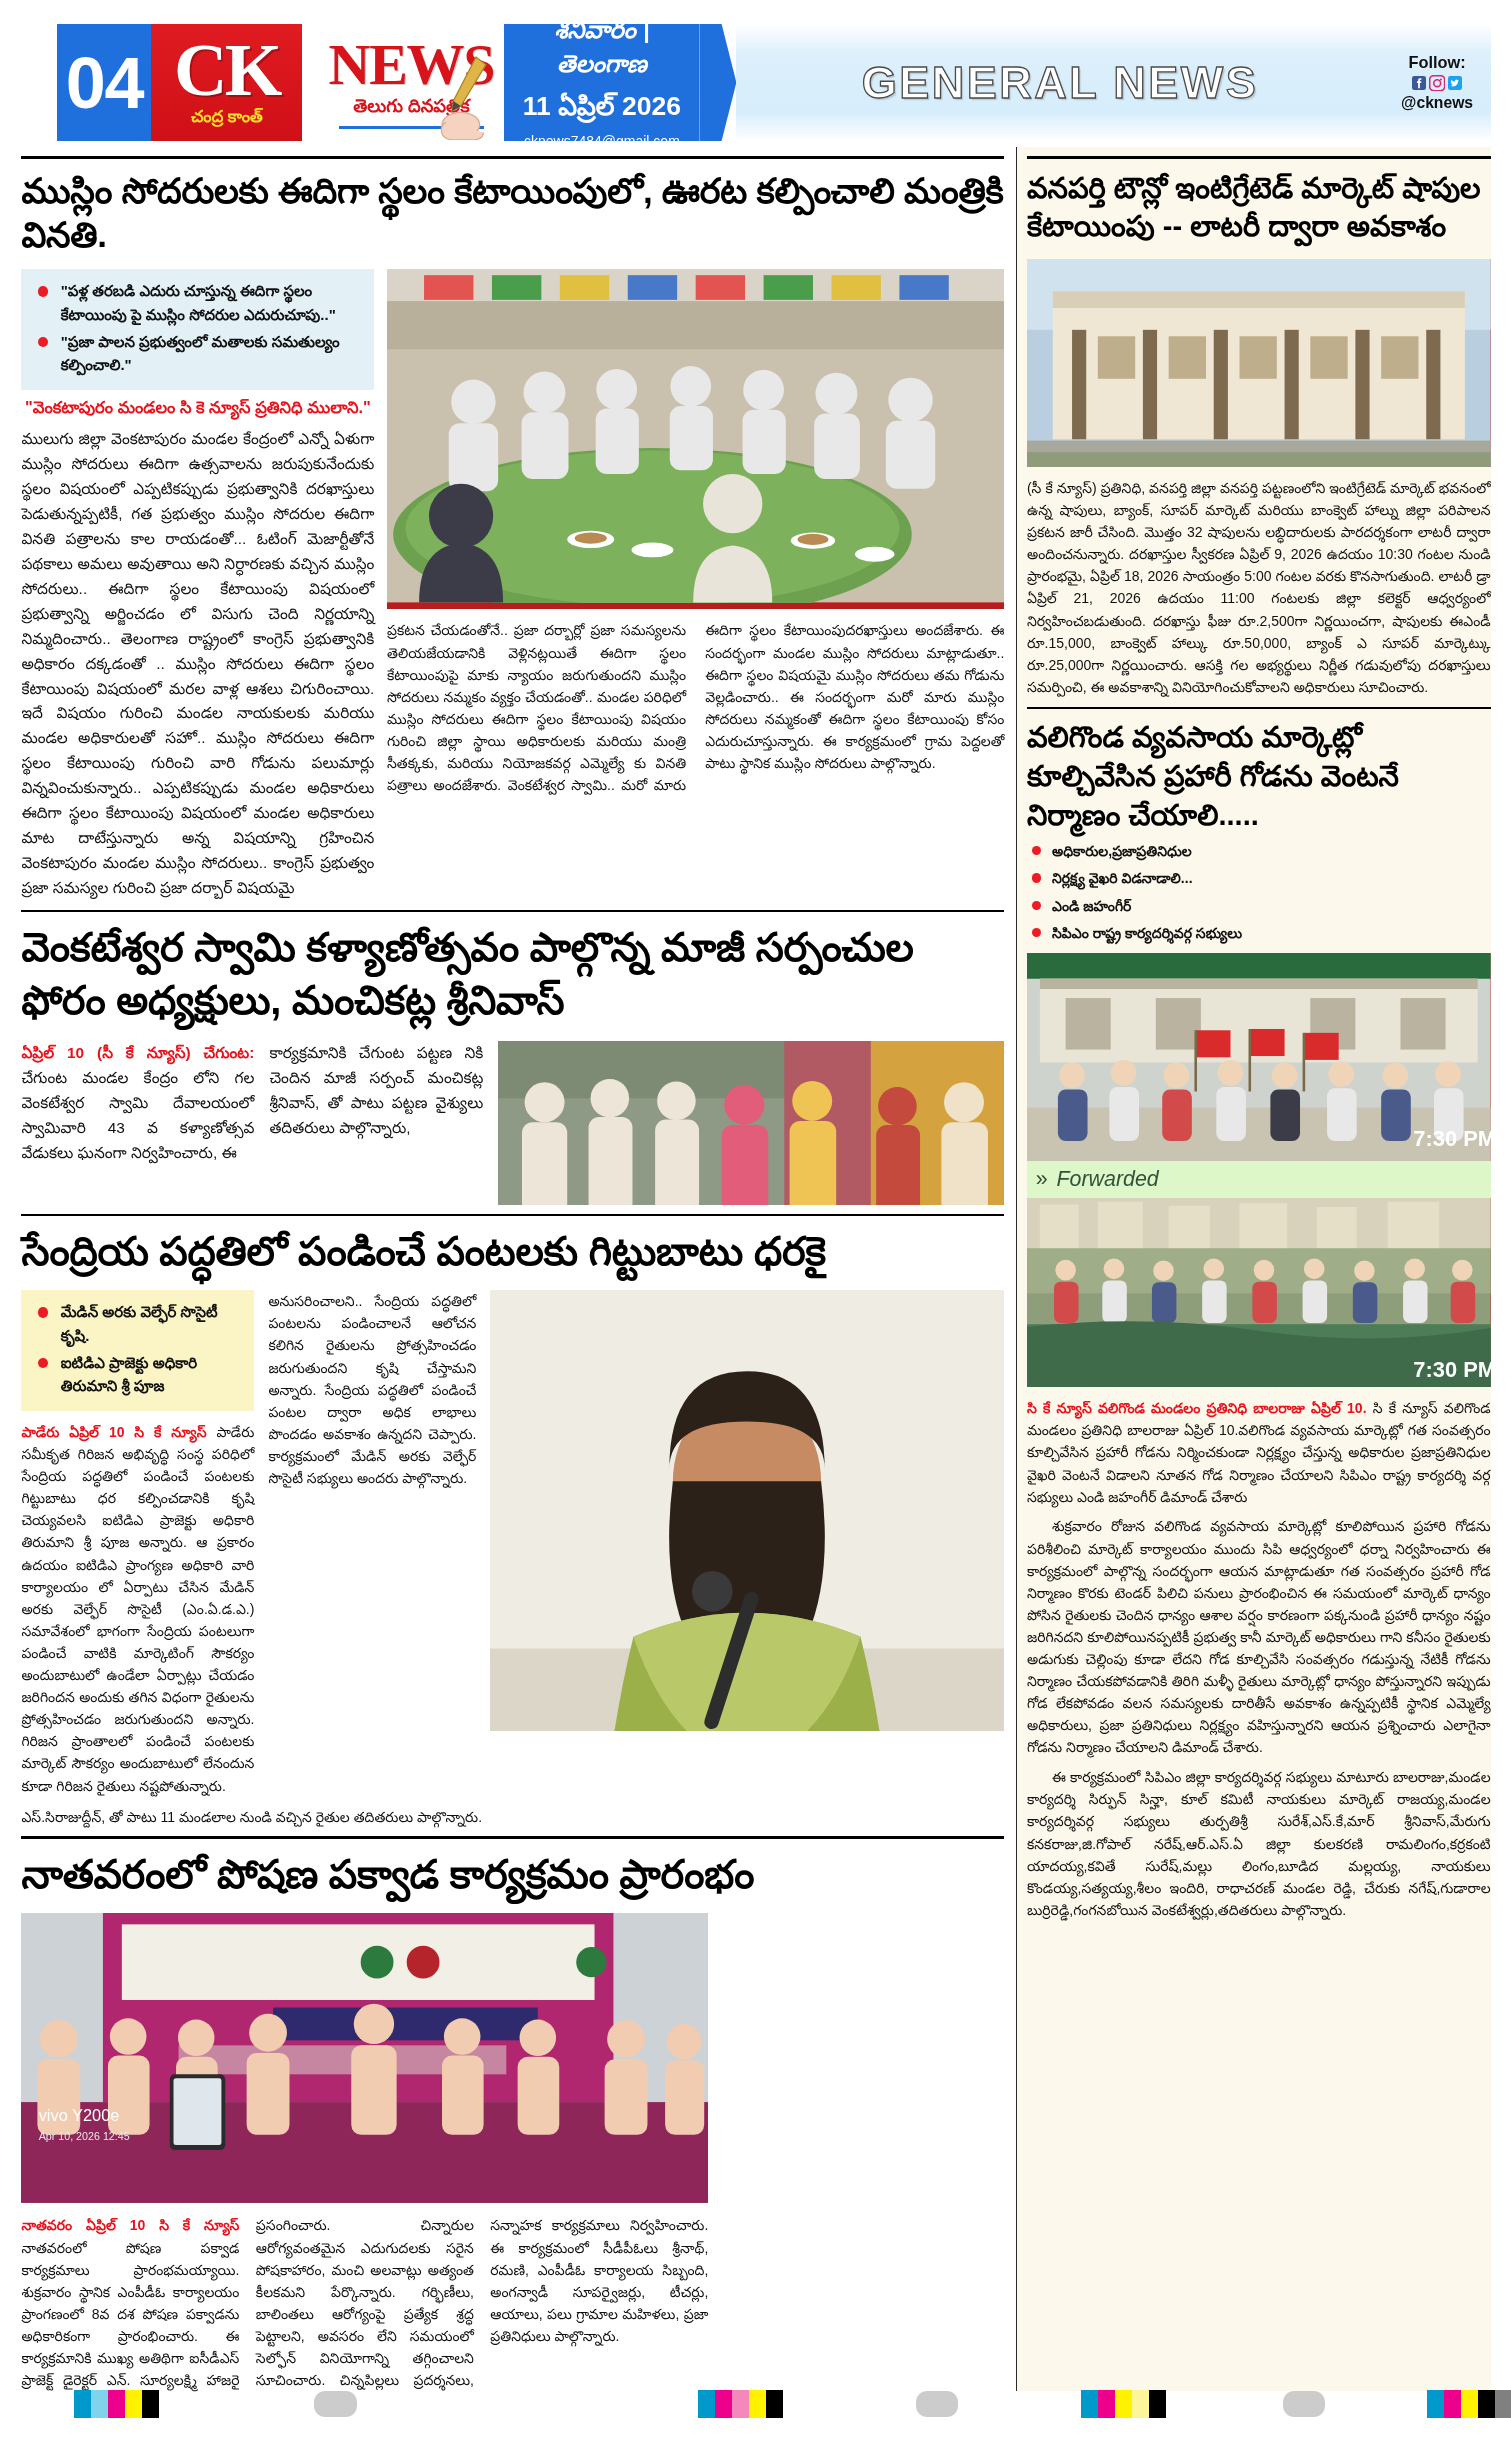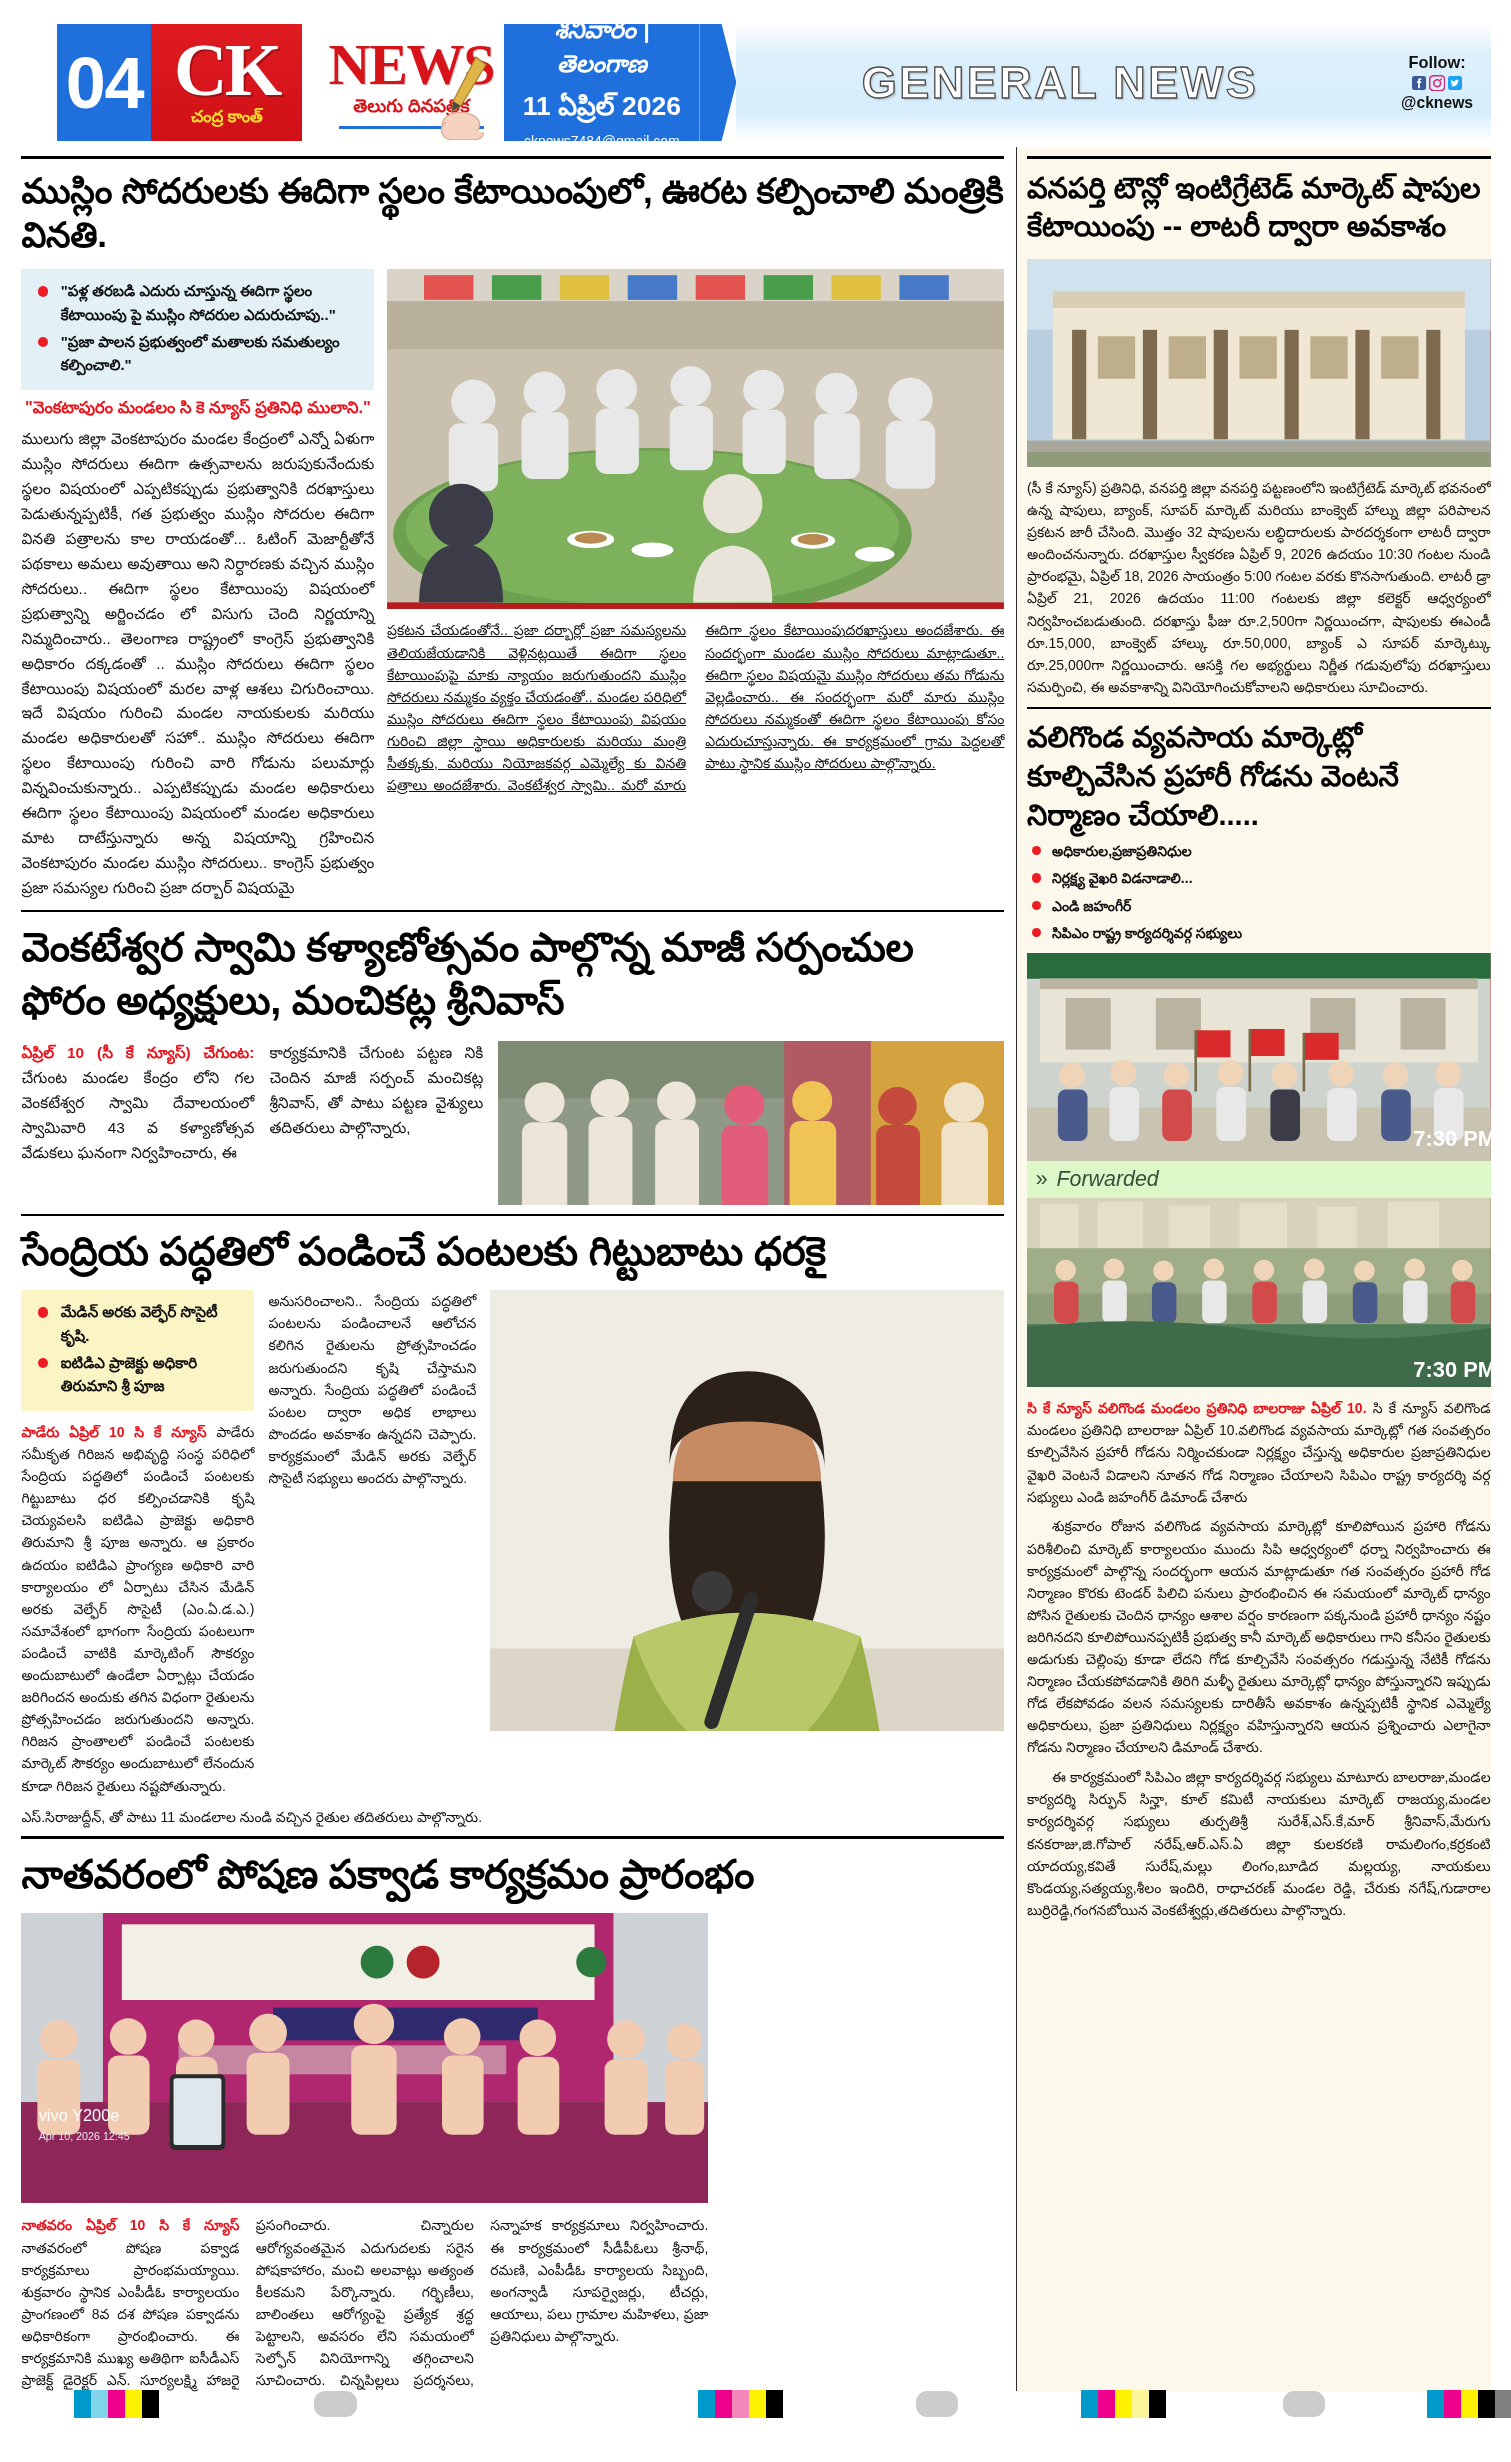--- a/index.html
+++ b/index.html
@@ -431,21 +431,21 @@
                   <ellipse cx="430" cy="455" rx="34" ry="12"></ellipse>
                   <ellipse cx="690" cy="440" rx="36" ry="13"></ellipse>
                   <ellipse cx="790" cy="462" rx="32" ry="12"></ellipse>
                 </g>
                 <g fill="#b98a52">
                   <ellipse cx="330" cy="436" rx="26" ry="9"></ellipse>
                   <ellipse cx="690" cy="438" rx="25" ry="9"></ellipse>
                 </g>
               </svg>
             </div>
-            <div class="bodytext sm cols2" style="margin-top:10px;text-decoration:underline;">
+            <div class="bodytext sm cols2" style="margin-top:10px;">
               <span>ప్రకటన చేయడంతోనే.. ప్రజా దర్బార్లో ప్రజా సమస్యలను తెలియజేయడానికి వెళ్లినట్లయితే ఈదిగా స్థలం కేటాయింపుపై మాకు న్యాయం జరుగుతుందని ముస్లిం సోదరులు నమ్మకం వ్యక్తం చేయడంతో.. మండల పరిధిలో ముస్లిం సోదరులు ఈదిగా స్థలం కేటాయింపు విషయం గురించి జిల్లా స్థాయి అధికారులకు మరియు మంత్రి సీతక్కకు, మరియు నియోజకవర్గ ఎమ్మెల్యే కు వినతి పత్రాలు అందజేశారు.</span>
               <span> </span>
               <span>వెంకటేశ్వర స్వామి.. మరో మారు ఈదిగా స్థలం కేటాయింపుదరఖాస్తులు అందజేశారు. ఈ సందర్భంగా మండల ముస్లిం సోదరులు మాట్లాడుతూ.. ఈదిగా స్థలం విషయమై ముస్లిం సోదరులు తమ గోడును వెల్లడించారు.. ఈ సందర్భంగా మరో మారు ముస్లిం సోదరులు నమ్మకంతో ఈదిగా స్థలం కేటాయింపు కోసం ఎదురుచూస్తున్నారు. ఈ కార్యక్రమంలో గ్రామ పెద్దలతో పాటు స్థానిక ముస్లిం సోదరులు పాల్గొన్నారు.</span>
             </div>
           </div>
         </div>
       </div>
 
       <div class="rule-thick"></div>
 

